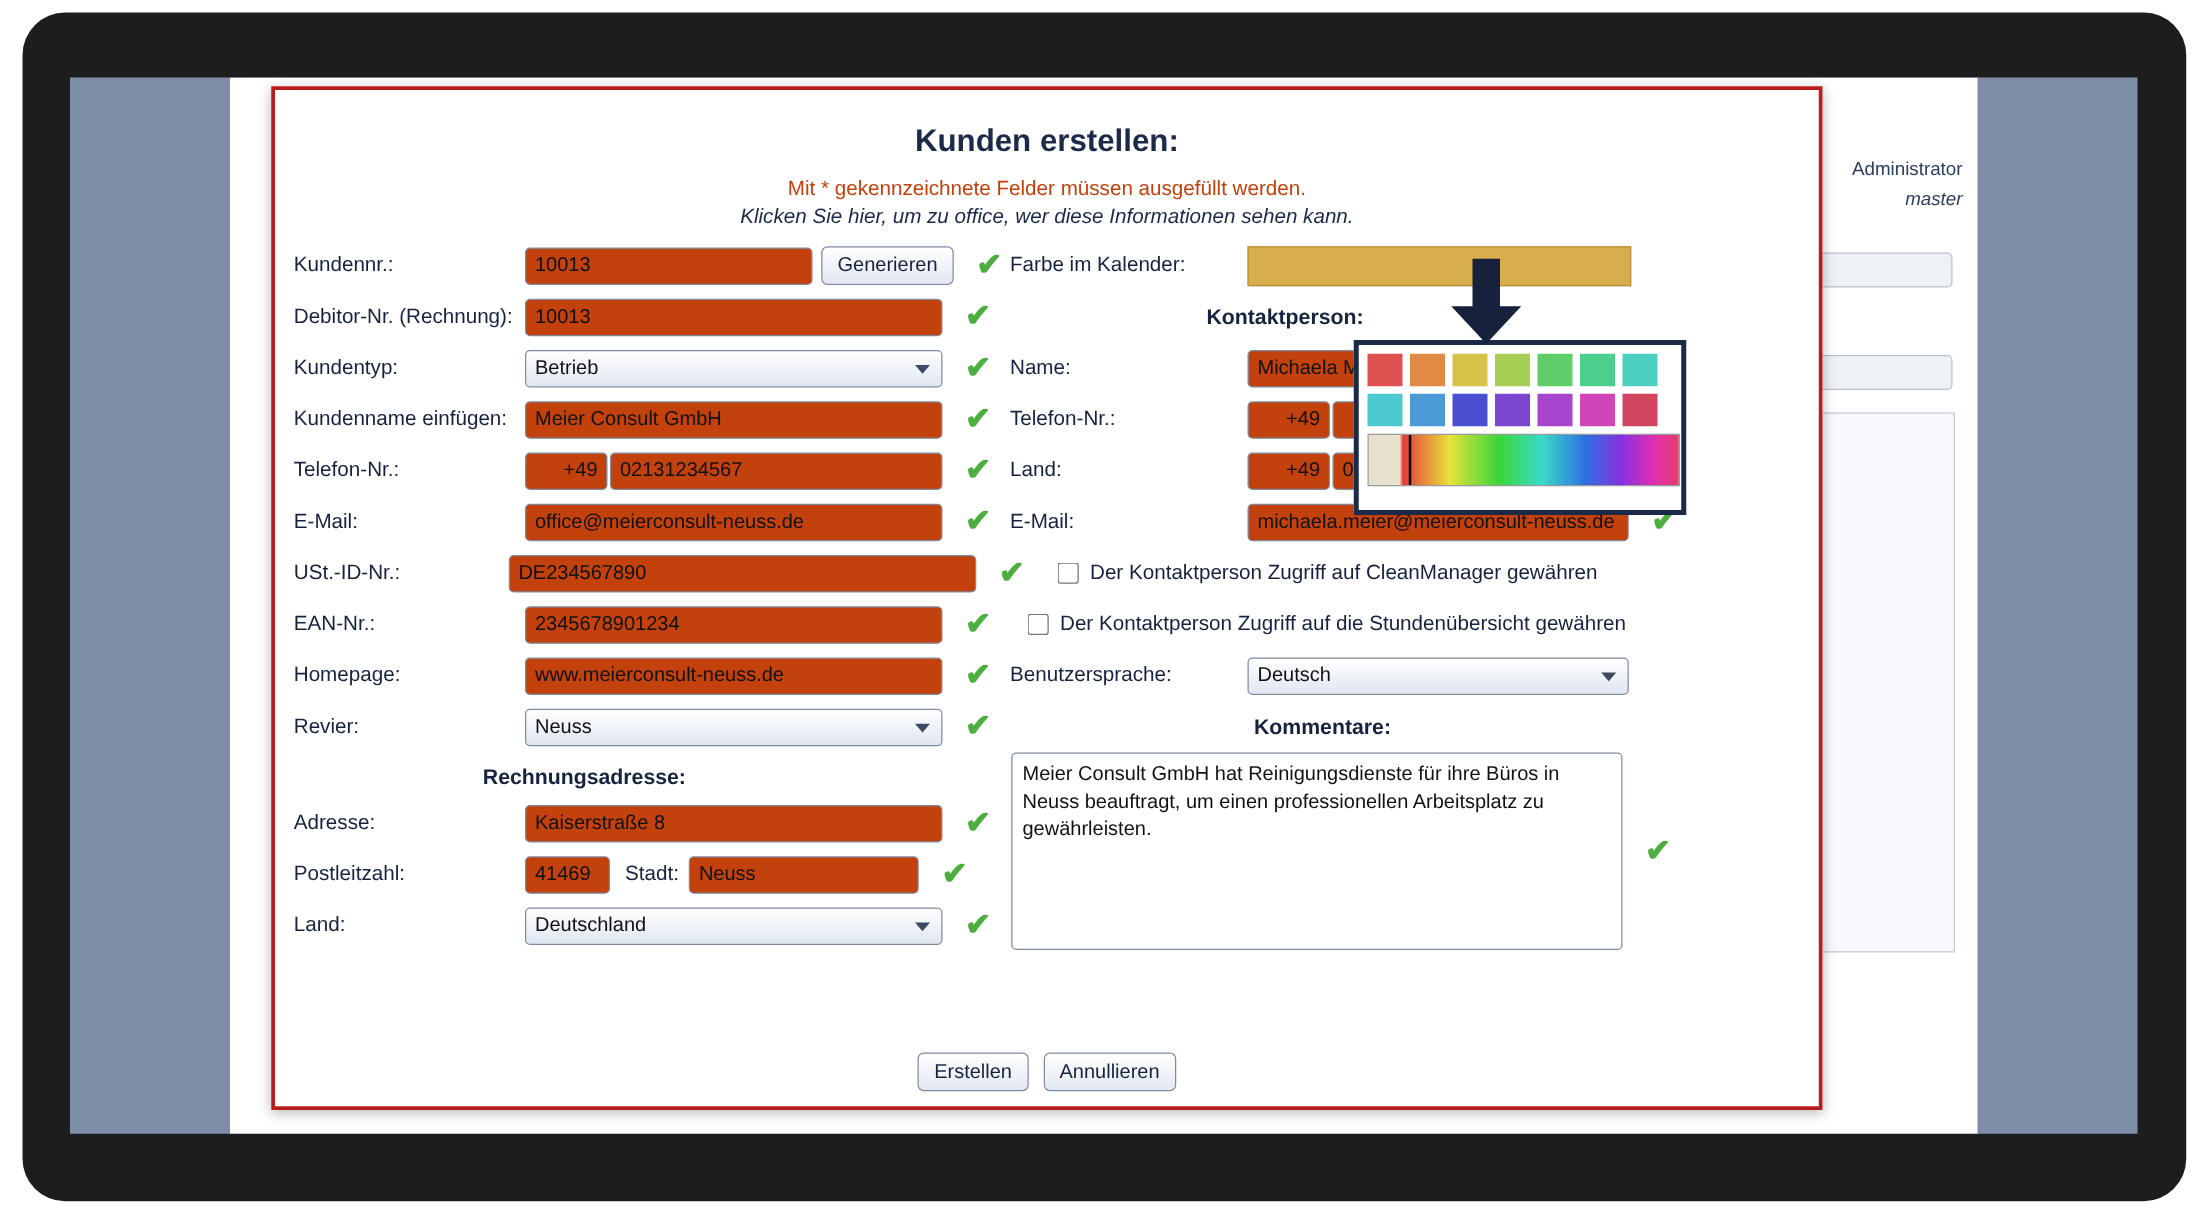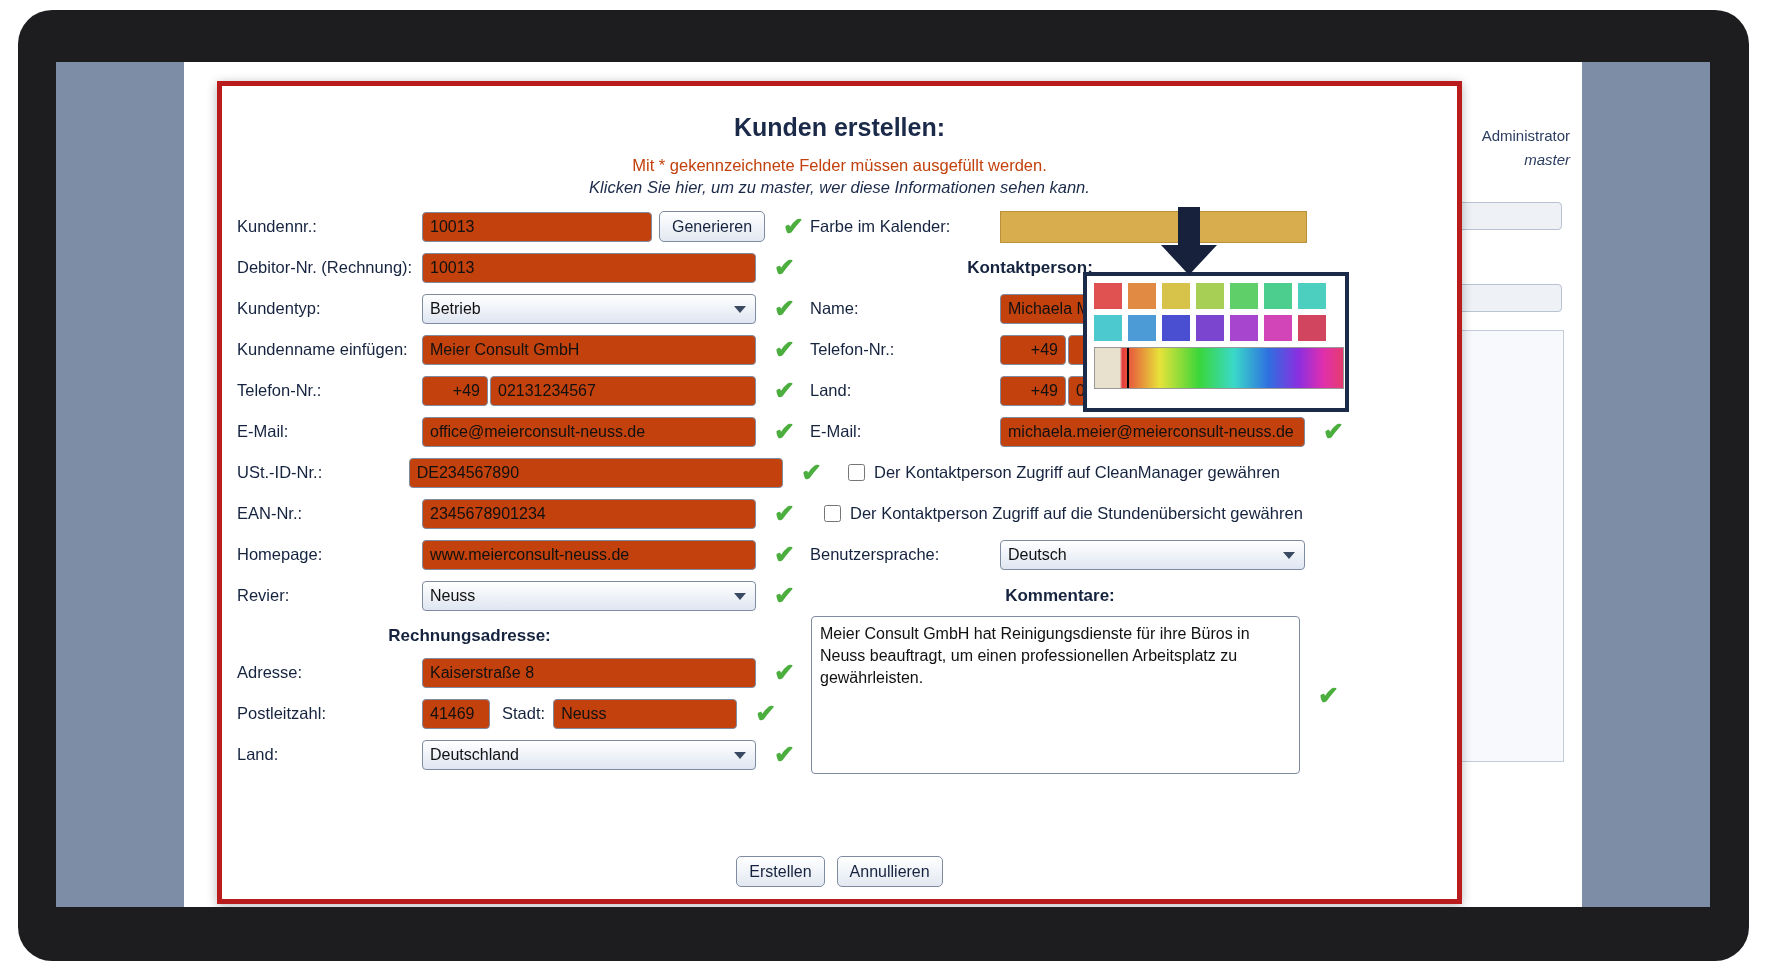--- a/index.html
+++ b/index.html
@@ -93,25 +93,25 @@
     position: absolute;
     right: 18px; top: 268px;
     width: 150px; height: 430px;
     background: #f7f9fc;
     border: 1px solid #c3ccd9;
   }
 
   
   #modal {
     position: absolute;
-    left: 161px; top: 19px;
+    left: 161px; top: 7px;
     width: 1235px;
     height: 813px;
     background: #ffffff;
-    border: 5px solid #b91c1c;
+    border: 3px solid #b91c1c;
     box-shadow: 0 2px 10px rgba(0,0,0,.28);
     overflow: hidden;
   }
   #modal-title {
     text-align: center;
     font-size: 25px;
     font-weight: bold;
     color: #1b2a49;
     margin-top: 27px;
   }
@@ -348,21 +348,21 @@
 
       <div class="bg-box" id="bg-box-1"></div>
       <div class="bg-box" id="bg-box-2"></div>
       <div id="bg-panel"></div>
     </div>
 
     <div id="modal">
 
       <div id="modal-title">Kunden erstellen:</div>
       <div id="modal-sub1">Mit * gekennzeichnete Felder müssen ausgefüllt werden.</div>
-      <div id="modal-sub2">Klicken Sie hier, um zu master, wer diese Informationen sehen kann.</div>
+      <div id="modal-sub2">Klicken Sie hier, um zu office, wer diese Informationen sehen kann.</div>
 
       <div class="cols">
 
         <div class="col-left">
 
           <div class="row">
             <span class="lbl" style="width:185px">Kundennr.:</span>
             <input class="tf" style="width: 230px;" value="10013">
             <button class="btn" style="margin-left:7px">Generieren</button>
             <span class="check" style="margin-left:18px">✔</span>

